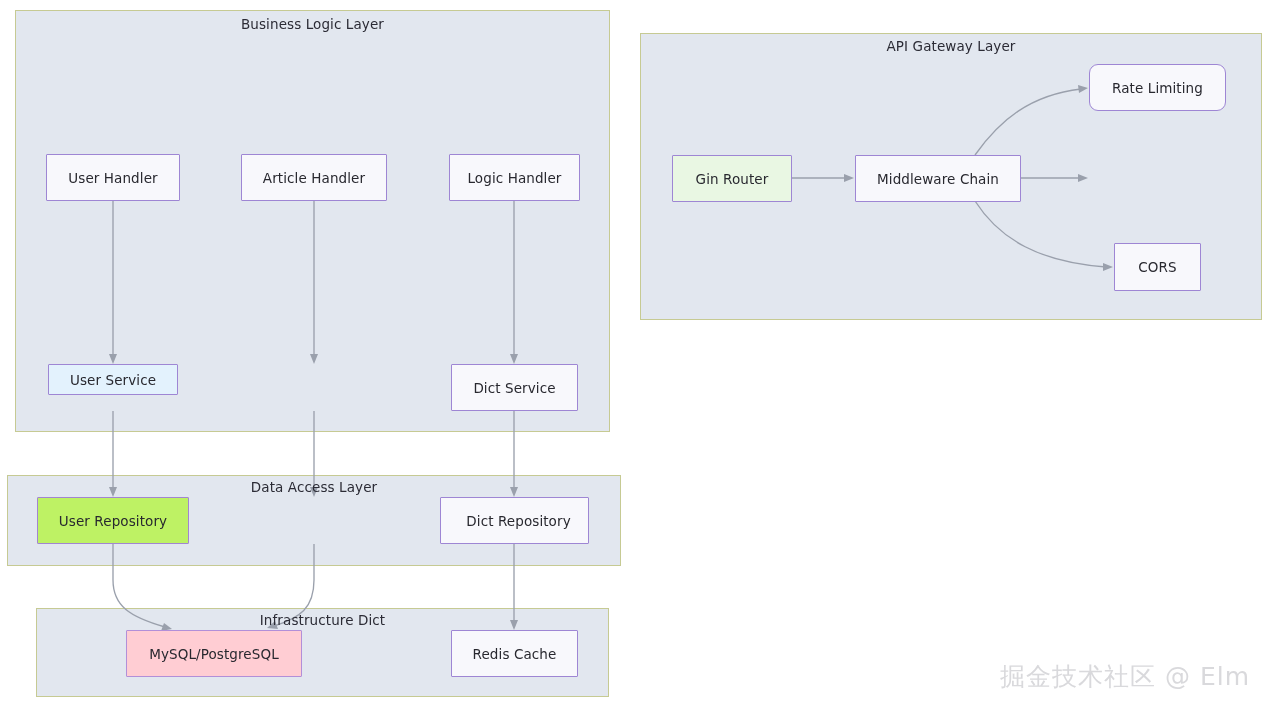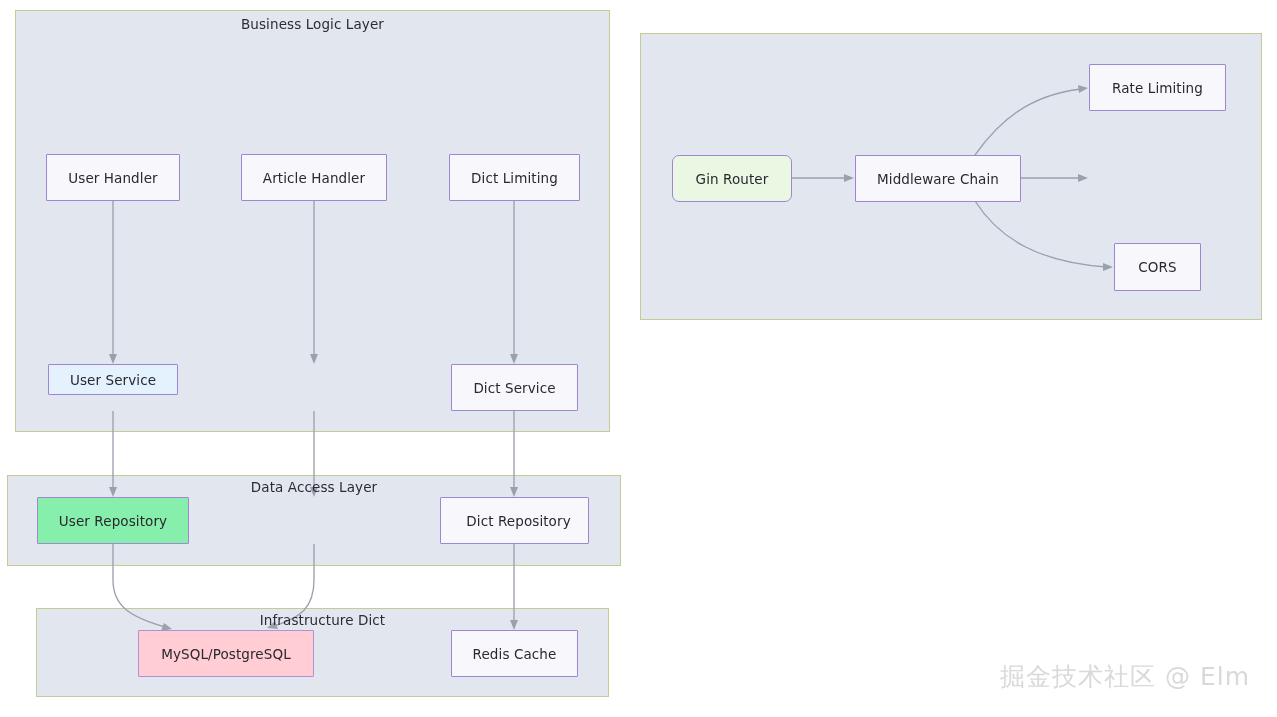--- a/index.html
+++ b/index.html
@@ -34,23 +34,23 @@
     background:#f8f8fc;
     display:flex;align-items:center;justify-content:center;
     font-size:13.5px;
     color:#28282f;
     letter-spacing:.1px;
     border-radius:1px;
     text-align:center;
     white-space:nowrap;
   }
   .node.blue{background:#e3f2fd;}
-  .node.orange{background:#86efac;border-color:#a286cf;}
+  .node.orange{background:#bef264;border-color:#a286cf;}
   .node.pink{background:#ffcdd3;border-color:#b28fd8;}
-  .node.green{background:#e9f7e3;border-radius:7px;}
+  .node.green{background:#e9f7e3;}
 
   svg.edges{position:absolute;left:0;top:0;width:1277px;height:717px;overflow:visible;pointer-events:none;}
   svg.edges path{fill:none;stroke:#9aa0ac;stroke-width:1.35px;}
   svg.edges polygon{fill:#9aa0ac;}
 
   .watermark{
     position:absolute;
     font-size:25px;
     color:#d9d9dc;
     letter-spacing:1px;
@@ -102,34 +102,35 @@
     <path d="M1021,178 L1081,178"></path>
     <polygon points="1088,178 1078,174 1078,182"></polygon>
 
     <path d="M975,201 C1000,240 1040,262 1106,267"></path>
     <polygon points="1113,267 1103,263 1103,271"></polygon>
   </svg>
 
   <div class="layer-title" style="left:15px;width:595px;top:16px;">Business Logic Layer</div>
   <div class="layer-title" style="left:7px;width:614px;top:479px;">Data Access Layer</div>
   <div class="layer-title" style="left:36px;width:573px;top:612px;">Infrastructure Dict</div>
+  <div class="layer-title" style="left:640px;width:622px;top:38px;">API Gateway Layer</div>
 
   <div class="node" style="left:46px;top:154px;width:134px;height:47px;">User Handler</div>
   <div class="node" style="left:241px;top:154px;width:146px;height:47px;">Article Handler</div>
-  <div class="node" style="left:449px;top:154px;width:131px;height:47px;">Dict Limiting</div>
+  <div class="node" style="left:449px;top:154px;width:131px;height:47px;">Logic Handler</div>
 
   <div class="node blue" style="left:48px;top:364px;width:130px;height:31px;">User Service</div>
   <div class="node" style="left:451px;top:364px;width:127px;height:47px;">Dict Service</div>
 
   <div class="node orange" style="left:37px;top:497px;width:152px;height:47px;">User Repository</div>
   <div class="node" style="left:440px;top:497px;width:149px;height:47px;padding-left:8px;">Dict Repository</div>
 
-  <div class="node pink" style="left:126px;top:630px;width:176px;height:47px;margin-left:12px;">MySQL/PostgreSQL</div>
+  <div class="node pink" style="left:126px;top:630px;width:176px;height:47px;">MySQL/PostgreSQL</div>
   <div class="node" style="left:451px;top:630px;width:127px;height:47px;">Redis Cache</div>
 
   <div class="node green" style="left:672px;top:155px;width:120px;height:47px;">Gin Router</div>
   <div class="node" style="left:855px;top:155px;width:166px;height:47px;">Middleware Chain</div>
-  <div class="node" style="left:1089px;top:64px;width:137px;height:47px;">Rate Limiting</div>
+  <div class="node" style="left:1089px;top:64px;width:137px;height:47px;border-radius:9px;">Rate Limiting</div>
   <div class="node" style="left:1114px;top:243px;width:87px;height:48px;">CORS</div>
 
   <div class="watermark" style="left:1000px;top:660px;">掘金技术社区 @ Elm</div>
 
 </div>
 
 </body></html>

